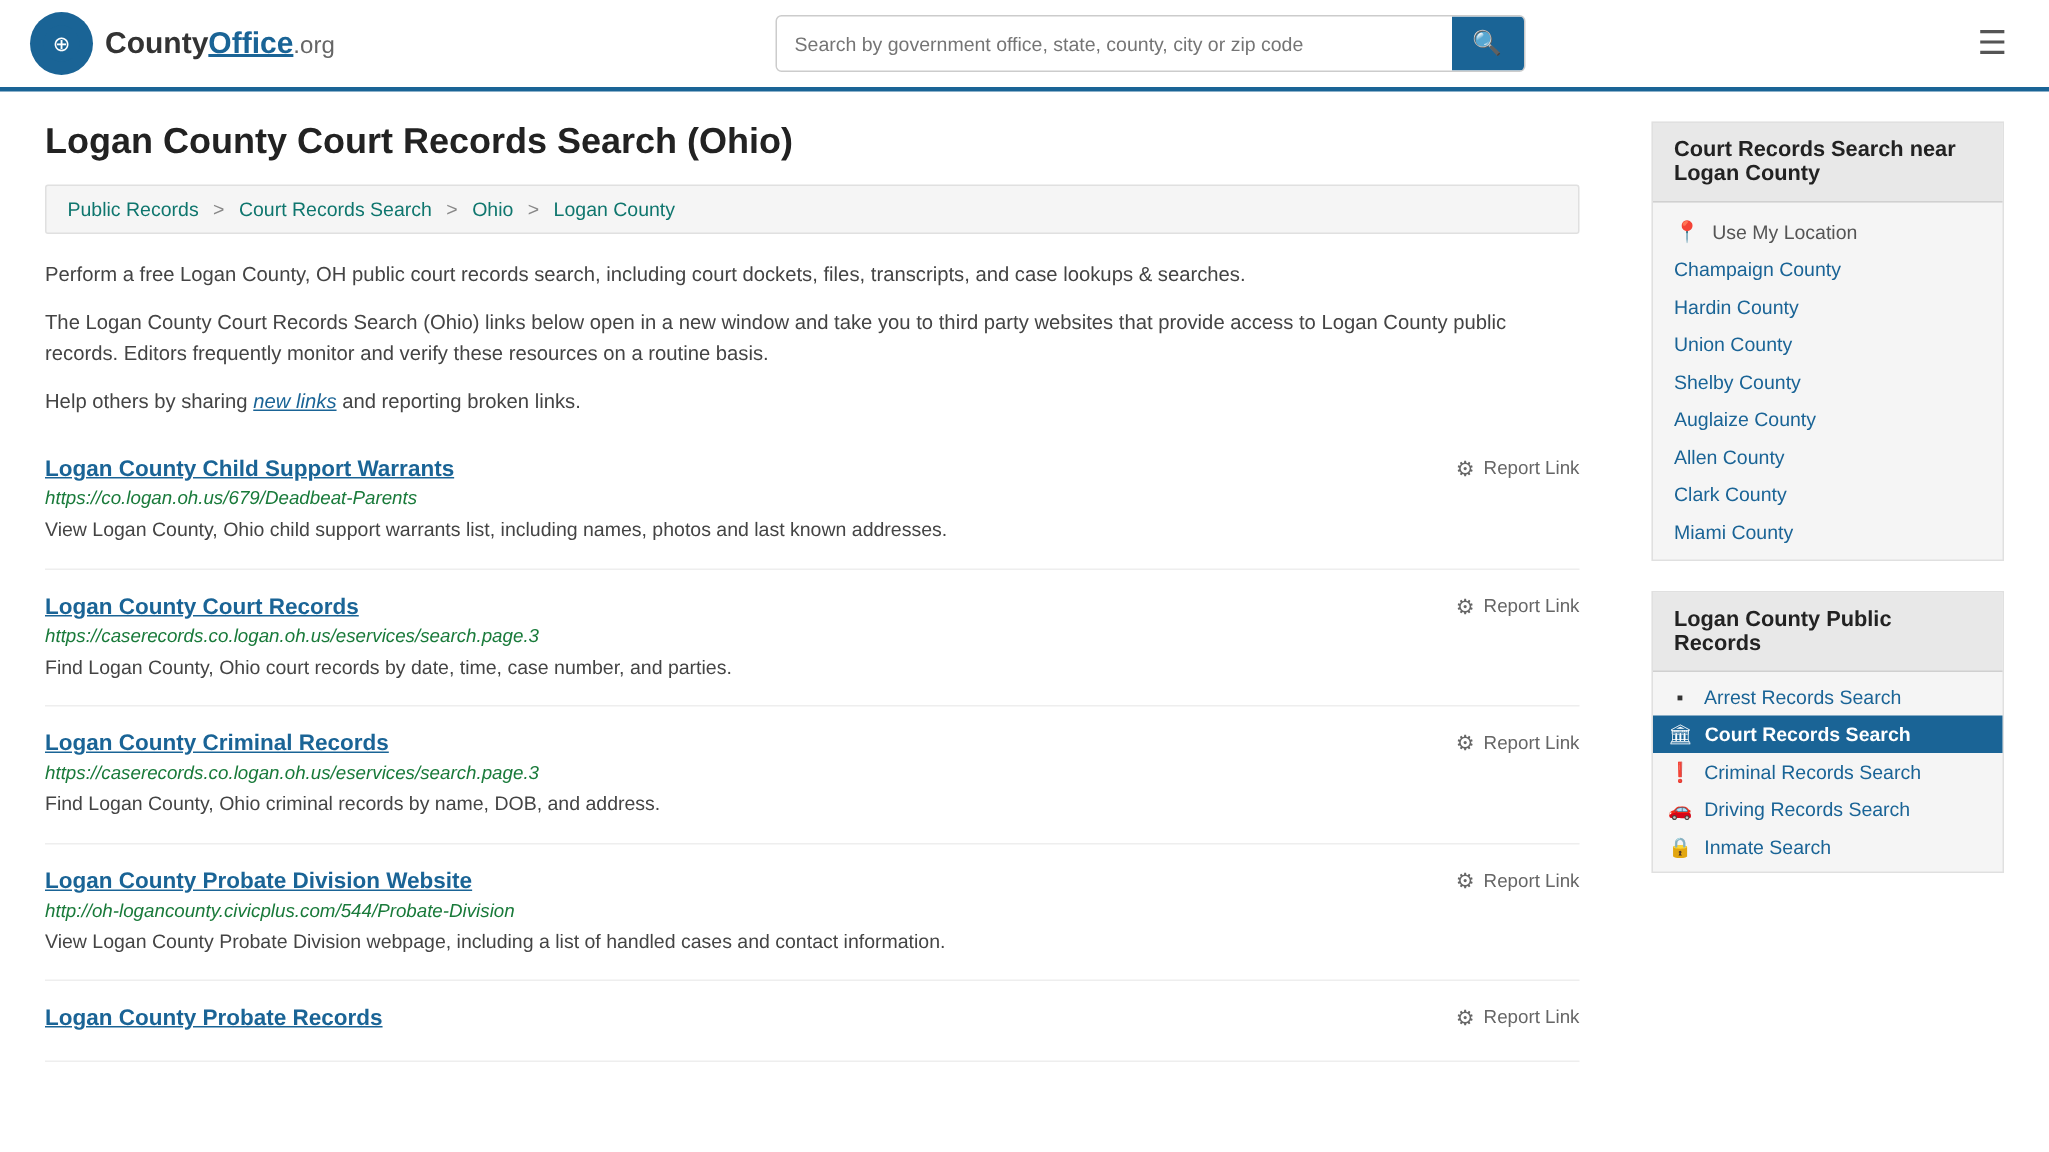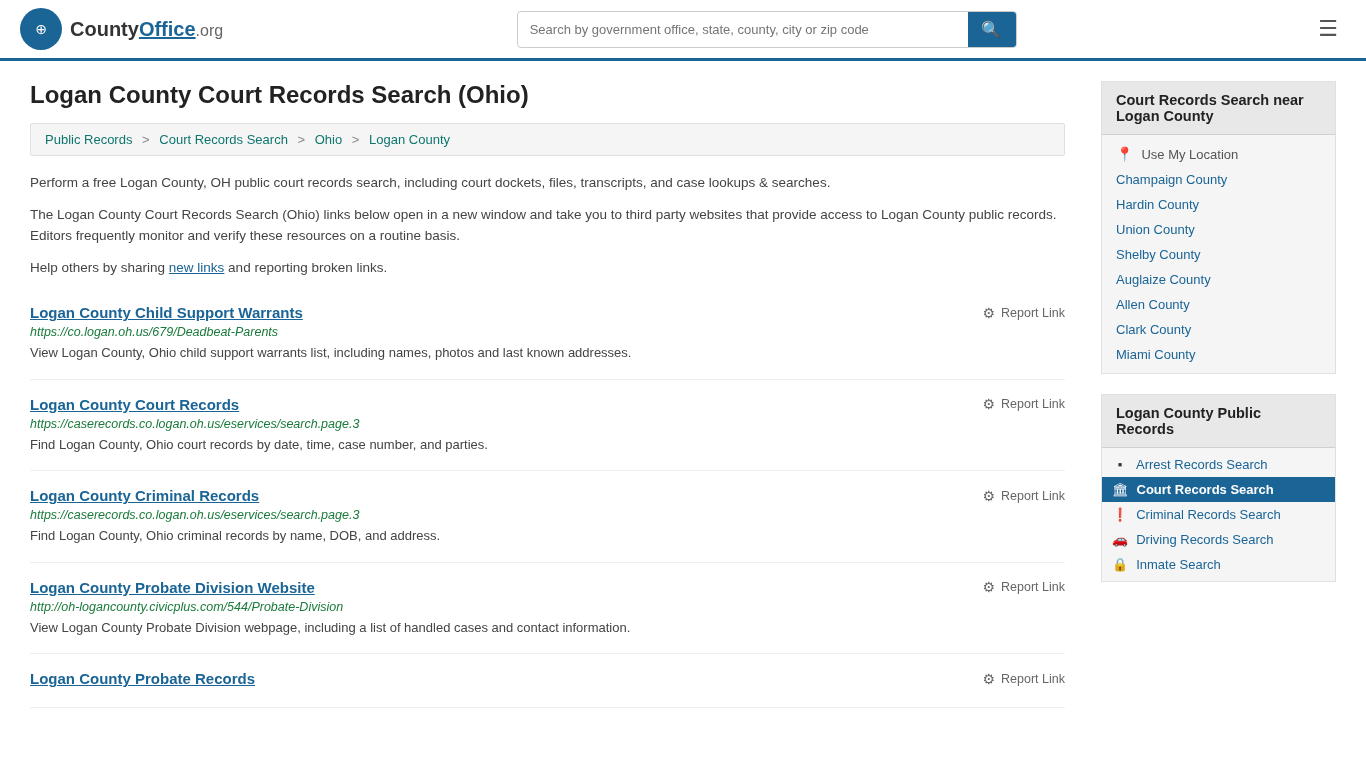--- a/index.html
+++ b/index.html
@@ -60,21 +60,21 @@
       color: #555;
       padding: 4px 8px;
     }
 
     
     .main-container {
       max-width: 1366px;
       margin: 0 auto;
       padding: 20px 30px;
       display: flex;
-      gap: 36px;
+      gap: 48px;
     }
 
     
     .content-area {
       flex: 1;
     }
     .page-title {
       font-size: 24px;
       font-weight: bold;
       color: #222;
@@ -100,31 +100,32 @@
     
     .desc-text {
       font-size: 13.5px;
       line-height: 1.6;
       color: #444;
       margin-bottom: 10px;
     }
     .desc-text a {
       color: #1a6496;
       text-decoration: underline;
+      font-style: italic;
     }
 
     
     .result-item {
       border-bottom: 1px solid #eee;
       padding: 16px 0;
     }
     .result-header {
       display: flex;
       justify-content: space-between;
-      align-items: center;
+      align-items: flex-start;
       margin-bottom: 4px;
     }
     .result-title {
       font-size: 15px;
       font-weight: bold;
       color: #1a6496;
       text-decoration: underline;
       cursor: pointer;
     }
     .report-link {

